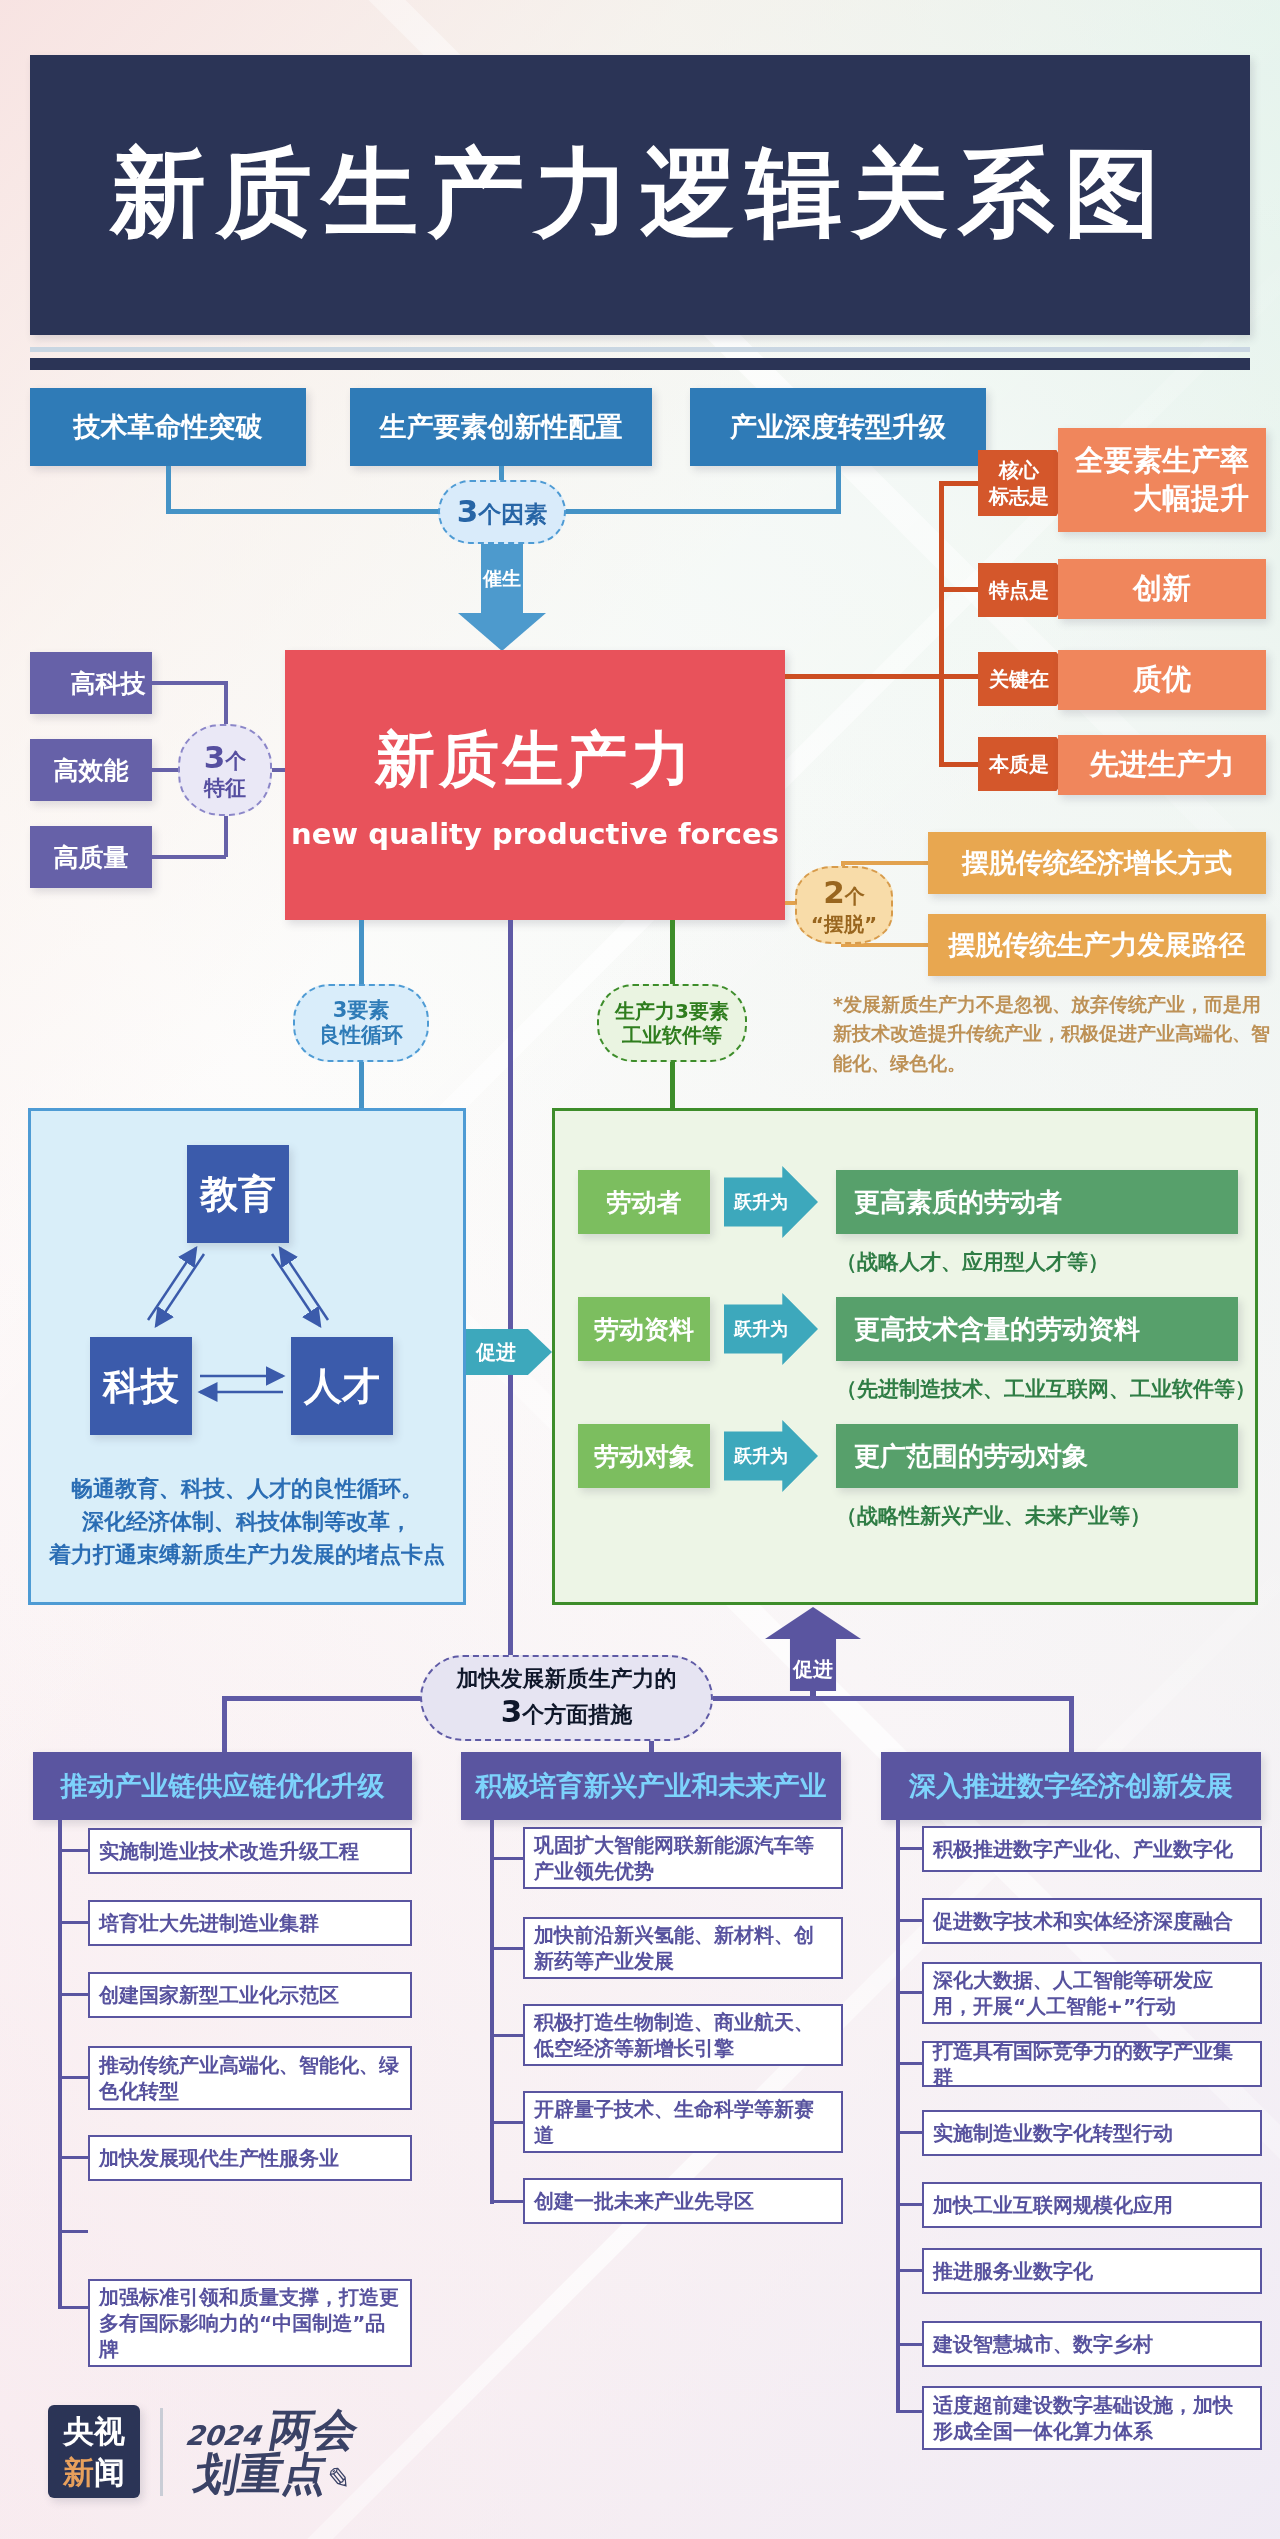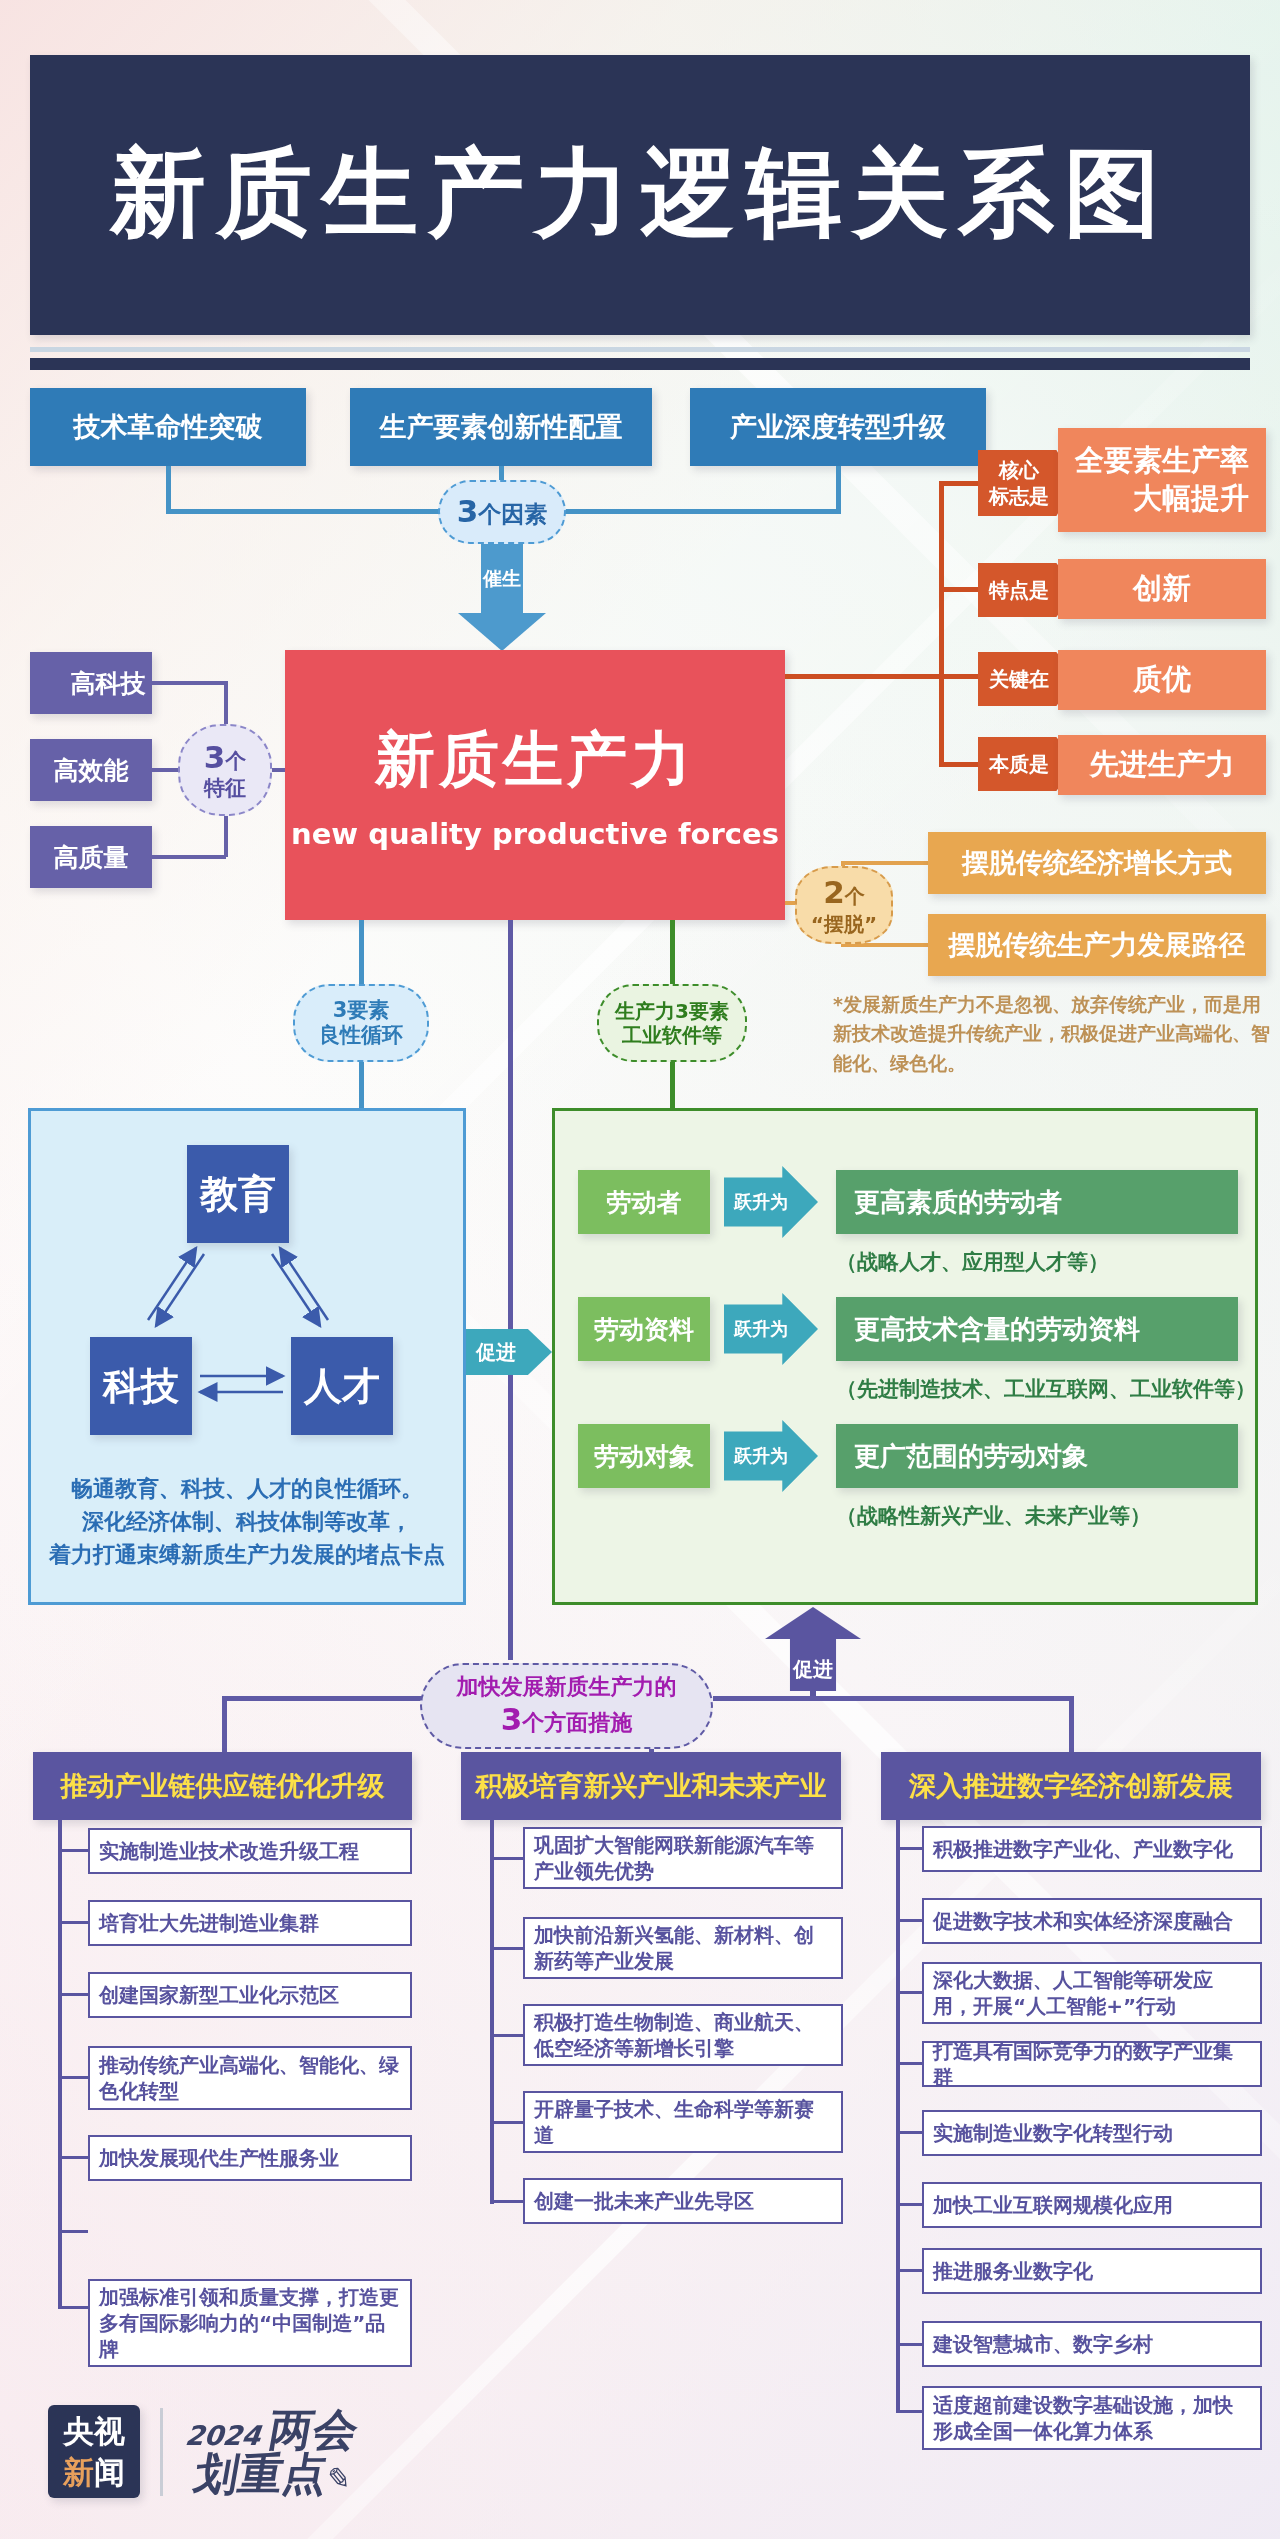--- a/index.html
+++ b/index.html
@@ -47,22 +47,22 @@
     clip-path:polygon(0 16%,62% 16%,62% 0,100% 50%,62% 100%,62% 84%,0 84%);
     display:flex;align-items:center;padding-left:10px;}
   .gto{background:#57A06B;color:#fff;font-weight:bold;font-size:26px;display:flex;align-items:center;padding-left:18px;}
   .gnote{color:#2F7D45;font-weight:bold;font-size:21px;}
   .tealarrow{background:#3DA8BC;color:#fff;font-weight:bold;font-size:20px;
     clip-path:polygon(0 0,72% 0,100% 50%,72% 100%,0 100%);
     display:flex;align-items:center;padding-left:10px;}
   .uparrow{background:#5A55A0;color:#fff;font-weight:bold;font-size:20px;
     clip-path:polygon(50% 0,100% 38%,74% 38%,74% 100%,26% 100%,26% 38%,0 38%);
     display:flex;align-items:flex-end;justify-content:center;padding-bottom:8px;}
-  .pill4{background:#E6E4F2;border:2px dashed #5F5AA5;color:#a21caf;font-size:22px;border-radius:48px;margin-top:8px;}
-  .mhdr{background:#5A55A0;color:#fde047;font-weight:bold;font-size:27px;}
+  .pill4{background:#E6E4F2;border:2px dashed #5F5AA5;color:#0f172a;font-size:22px;border-radius:48px;}
+  .mhdr{background:#5A55A0;color:#7dd3fc;font-weight:bold;font-size:27px;}
   .item{background:#fff;border:2px solid #5A55A0;color:#57529E;font-weight:bold;font-size:20px;
     display:flex;align-items:center;padding:4px 9px;line-height:1.3;}
   .hdrbar{background:#2B3456;display:flex;align-items:center;justify-content:center;}
   .title{color:#fff;font-weight:bold;font-size:96px;letter-spacing:10px;}
   .logo{background:#2B3456;color:#fff;font-weight:bold;font-size:31px;border-radius:6px;
     display:flex;flex-direction:column;align-items:center;justify-content:center;line-height:1.3;}
   .accent{color:#E8A05C;}
   .campaign{color:#3A4266;font-weight:bold;transform:skewX(-10deg);line-height:1.0;}
   .arrowdown-shaft{background:#4D9ACD;color:#fff;font-weight:bold;font-size:19px;
     display:flex;align-items:center;justify-content:center;}

